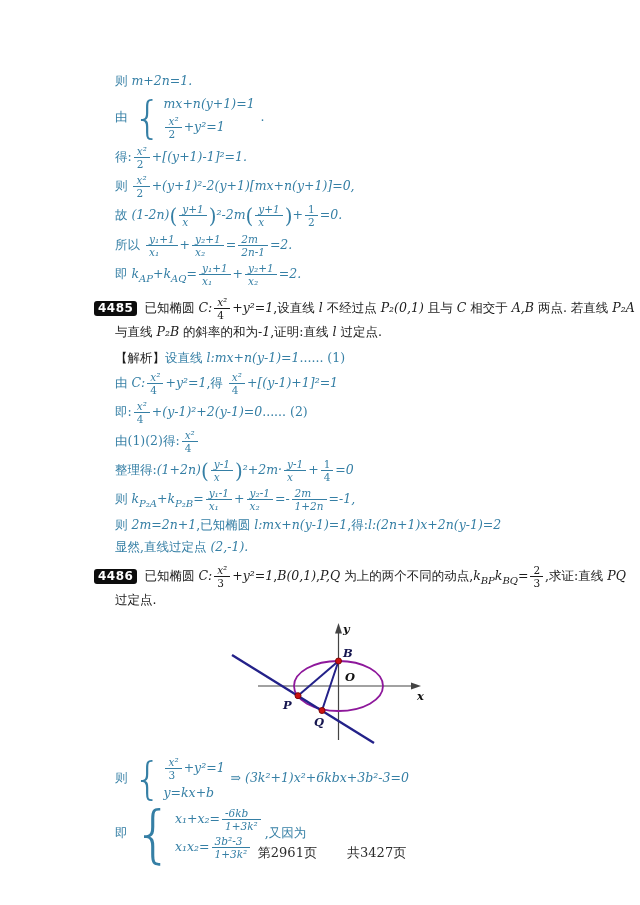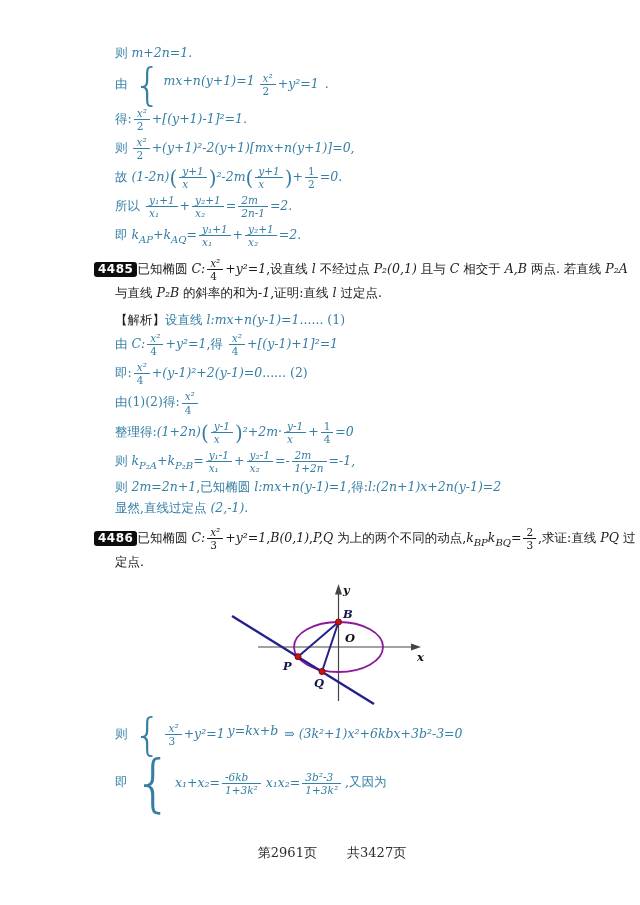--- a/index.html
+++ b/index.html
@@ -2,44 +2,44 @@
 <html style="--c-solution: #357fa5; --c-text: #1c1c1c; --c-badge_bg: #0d0d0d; --c-badge_fg: #ffffff; --c-ellipse: #8e189b; --c-line: #232189; --c-point: #cc1111; --c-axis: #444444;"><head>
 <meta charset="utf-8">
 <style>
   html,body{margin:0;padding:0}
   body{
     width:640px;height:905px;position:relative;overflow:hidden;
     background:#ffffff;color:var(--c-text,#1c1c1c);
     font-family:"DejaVu Serif","Liberation Serif",serif;
     font-size:12.5px;
   }
-  .content{padding-top:44px}
+  .content{padding-top:72px}
   .line{margin:0 0 4px 115px;line-height:1.4;color:var(--c-solution)}
   .problem{margin:9px 0 7px 115px;text-indent:-21px;line-height:1.7;color:var(--c-text)}
   .problem .frac,.problem .cases,.badge,.frac,.cases{text-indent:0}
   .badge{
     background:var(--c-badge_bg);color:var(--c-badge_fg);
     font-weight:bold;padding:0 4px 1px;border-radius:3px;
     font-size:12px;font-family:"DejaVu Sans","Liberation Sans",sans-serif;
-    letter-spacing:0.5px;
+    margin-right:7px;letter-spacing:0.5px;
   }
   .t{font-style:normal}
   .m{font-style:italic}
   .bold{font-weight:normal;color:var(--c-text)}
   sub.sub{font-size:10px;line-height:0;font-style:italic}
   .frac{display:inline-block;vertical-align:middle;text-align:left;
         font-size:10.5px;line-height:1.15;margin:0 2px}
   .num{display:block;padding:0 3px;border-bottom:1px solid currentColor}
   .den{display:block;padding:0 3px}
   .big{font-size:20px;vertical-align:middle;line-height:0}
   .cases{display:inline-flex;align-items:center;vertical-align:middle;margin:1px 2px}
   .brace{font-size:44px;line-height:0.8;font-family:"DejaVu Sans","Liberation Sans",sans-serif;
          font-weight:300;margin-right:2px}
   .cases.tall .brace{font-size:62px}
-  .rows{display:inline-flex;flex-direction:row;gap:3px;text-align:left}
+  .rows{display:inline-flex;flex-direction:column;gap:3px;text-align:left}
   .row{white-space:nowrap}
   .figure{margin:6px 0 4px 222px}
   svg .flbl{font-family:"DejaVu Serif","Liberation Serif",serif;font-style:italic;font-weight:bold;font-size:11.5px;fill:#15154f}
   svg .flbl2{fill:#111111}
   .axis{stroke:var(--c-axis);stroke-width:1.2;fill:none}
   .axhead{fill:var(--c-axis);stroke:none}
   .ell{stroke:var(--c-ellipse);stroke-width:1.8;fill:none}
   .pq{stroke:var(--c-line);stroke-width:2.4}
   .seg{stroke:var(--c-line);stroke-width:2}
   .pt{fill:var(--c-point);stroke:#7c0909;stroke-width:1}

